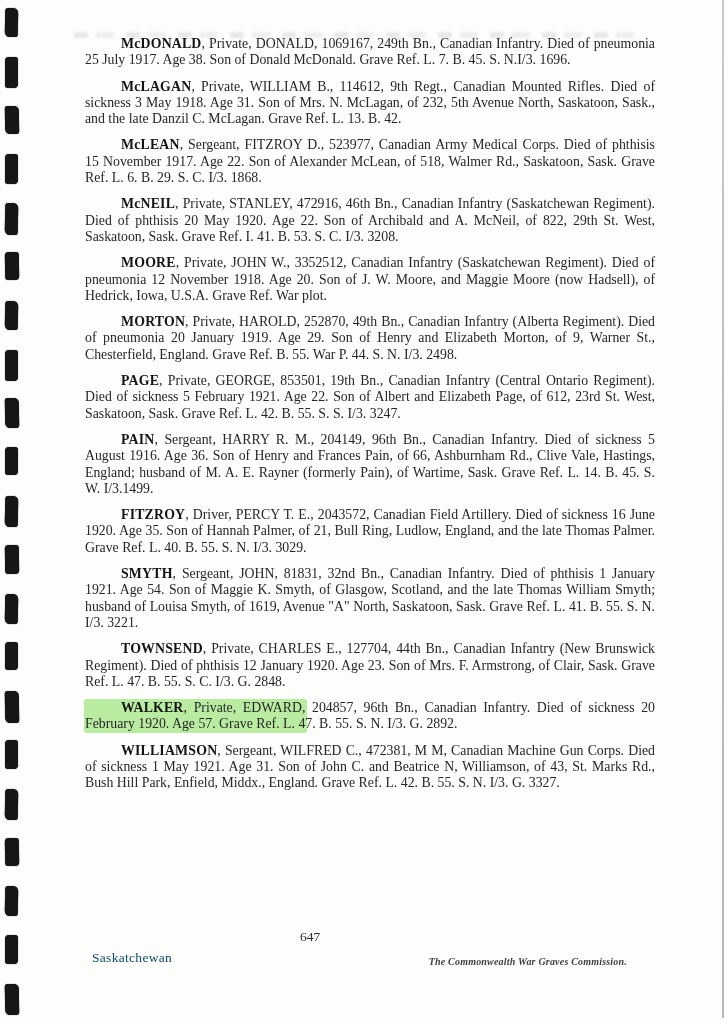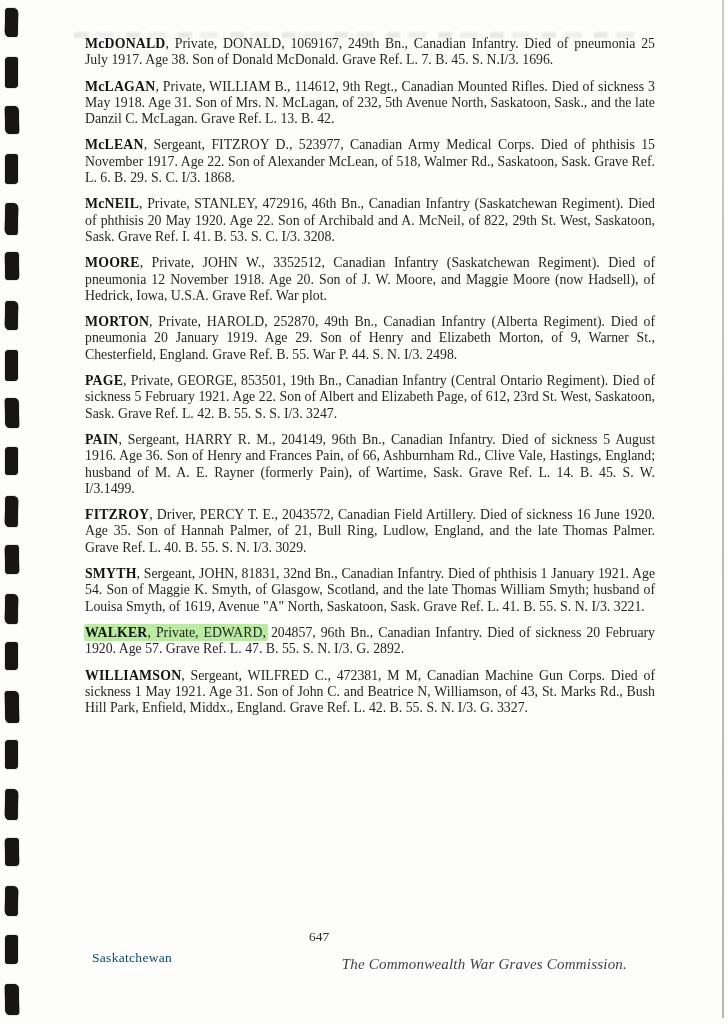--- a/index.html
+++ b/index.html
@@ -33,39 +33,39 @@
     filter:blur(1.2px);
     opacity:.55;
   }
   
   .content{
     position:absolute;left:85px;top:36px;width:570px;
     font-size:13.8px;line-height:16.3px;
     text-align:justify;
   }
   .entry{margin:0 0 10px 0;}
-  .entry b{font-weight:bold;color:#141414;letter-spacing:.2px;}
+  .entry b{font-weight:bold;color:#141414;letter-spacing:.2px;margin-left:36px;}
   mark.hl{
     background:var(--hl,#b9eba0);
     color:inherit;
-    padding:1px 2px 1px 1px;margin:-1px -2px -1px -1px;
+    padding:1px 2px 18px 1px;margin:-1px -2px -1px -1px;
     border-radius:2px;
   }
   
   .page-number{
-    position:absolute;left:80px;top:929px;width:478px;
+    position:absolute;left:71px;top:929px;width:478px;
     text-align:center;font-size:13.5px;color:#2b2b2b;
   }
   .region-label{
     position:absolute;left:92px;top:950px;
     font-size:13.5px;color:#0c4a6e;letter-spacing:.3px;
   }
   .attribution{
     position:absolute;right:101px;top:956px;
-    font-size:15px;font-style:italic;color:#3c3f44;letter-spacing:.2px;
+    font-size:10px;font-style:italic;color:#3c3f44;letter-spacing:.2px;font-weight:bold;
   }
 </style>
 </head>
 <body>
 
 <div class="binding" id="binding">
     <div class="hole" style="top: 8px; height: 29px;"></div>
     <div class="hole" style="top: 56.8px; height: 31px;"></div>
     <div class="hole" style="top: 105.6px; height: 28px;"></div>
     <div class="hole" style="top: 154.4px; height: 30px;"></div>
@@ -96,19 +96,20 @@
     <p class="entry"><b>McDONALD</b><span>, Private, DONALD, 1069167, 249th Bn., Canadian Infantry. Died of pneumonia 25 July 1917. Age 38. Son of Donald McDonald. Grave Ref. L. 7. B. 45. S. N.I/3. 1696.</span></p>
     <p class="entry"><b>McLAGAN</b><span>, Private, WILLIAM B., 114612, 9th Regt., Canadian Mounted Rifles. Died of sickness 3 May 1918. Age 31. Son of Mrs. N. McLagan, of 232, 5th Avenue North, Saskatoon, Sask., and the late Danzil C. McLagan. Grave Ref. L. 13. B. 42.</span></p>
     <p class="entry"><b>McLEAN</b><span>, Sergeant, FITZROY D., 523977, Canadian Army Medical Corps. Died of phthisis 15 November 1917. Age 22. Son of Alexander McLean, of 518, Walmer Rd., Saskatoon, Sask. Grave Ref. L. 6. B. 29. S. C. I/3. 1868.</span></p>
     <p class="entry"><b>McNEIL</b><span>, Private, STANLEY, 472916, 46th Bn., Canadian Infantry (Saskatchewan Regiment). Died of phthisis 20 May 1920. Age 22. Son of Archibald and A. McNeil, of 822, 29th St. West, Saskatoon, Sask. Grave Ref. I. 41. B. 53. S. C. I/3. 3208.</span></p>
     <p class="entry"><b>MOORE</b><span>, Private, JOHN W., 3352512, Canadian Infantry (Saskatchewan Regiment). Died of pneumonia 12 November 1918. Age 20. Son of J. W. Moore, and Maggie Moore (now Hadsell), of Hedrick, Iowa, U.S.A. Grave Ref. War plot.</span></p>
     <p class="entry"><b>MORTON</b><span>, Private, HAROLD, 252870, 49th Bn., Canadian Infantry (Alberta Regiment). Died of pneumonia 20 January 1919. Age 29. Son of Henry and Elizabeth Morton, of 9, Warner St., Chesterfield, England. Grave Ref. B. 55. War P. 44. S. N. I/3. 2498.</span></p>
     <p class="entry"><b>PAGE</b><span>, Private, GEORGE, 853501, 19th Bn., Canadian Infantry (Central Ontario Regiment). Died of sickness 5 February 1921. Age 22. Son of Albert and Elizabeth Page, of 612, 23rd St. West, Saskatoon, Sask. Grave Ref. L. 42. B. 55. S. S. I/3. 3247.</span></p>
     <p class="entry"><b>PAIN</b><span>, Sergeant, HARRY R. M., 204149, 96th Bn., Canadian Infantry. Died of sickness 5 August 1916. Age 36. Son of Henry and Frances Pain, of 66, Ashburnham Rd., Clive Vale, Hastings, England; husband of M. A. E. Rayner (formerly Pain), of Wartime, Sask. Grave Ref. L. 14. B. 45. S. W. I/3.1499.</span></p>
     <p class="entry"><b>FITZROY</b><span>, Driver, PERCY T. E., 2043572, Canadian Field Artillery. Died of sickness 16 June 1920. Age 35. Son of Hannah Palmer, of 21, Bull Ring, Ludlow, England, and the late Thomas Palmer. Grave Ref. L. 40. B. 55. S. N. I/3. 3029.</span></p>
     <p class="entry"><b>SMYTH</b><span>, Sergeant, JOHN, 81831, 32nd Bn., Canadian Infantry. Died of phthisis 1 January 1921. Age 54. Son of Maggie K. Smyth, of Glasgow, Scotland, and the late Thomas William Smyth; husband of Louisa Smyth, of 1619, Avenue "A" North, Saskatoon, Sask. Grave Ref. L. 41. B. 55. S. N. I/3. 3221.</span></p>
+    <p class="entry"><b>TOWNSEND</b><span>, Private, CHARLES E., 127704, 44th Bn., Canadian Infantry (New Brunswick Regiment). Died of phthisis 12 January 1920. Age 23. Son of Mrs. F. Armstrong, of Clair, Sask. Grave Ref. L. 47. B. 55. S. C. I/3. G. 2848.</span></p>
     <p class="entry"><mark class="hl"><b>WALKER</b><span>, Private, EDWARD,</span></mark><span> 204857, 96th Bn., Canadian Infantry. Died of sickness 20 February 1920. Age 57. Grave Ref. L. 47. B. 55. S. N. I/3. G. 2892.</span></p>
     <p class="entry"><b>WILLIAMSON</b><span>, Sergeant, WILFRED C., 472381, M M, Canadian Machine Gun Corps. Died of sickness 1 May 1921. Age 31. Son of John C. and Beatrice N, Williamson, of 43, St. Marks Rd., Bush Hill Park, Enfield, Middx., England. Grave Ref. L. 42. B. 55. S. N. I/3. G. 3327.</span></p>
   </div>
 
 <div class="page-number">647</div>
 <div class="region-label">Saskatchewan</div>
 <div class="attribution">The Commonwealth War Graves Commission.</div>
 
 </body></html>

